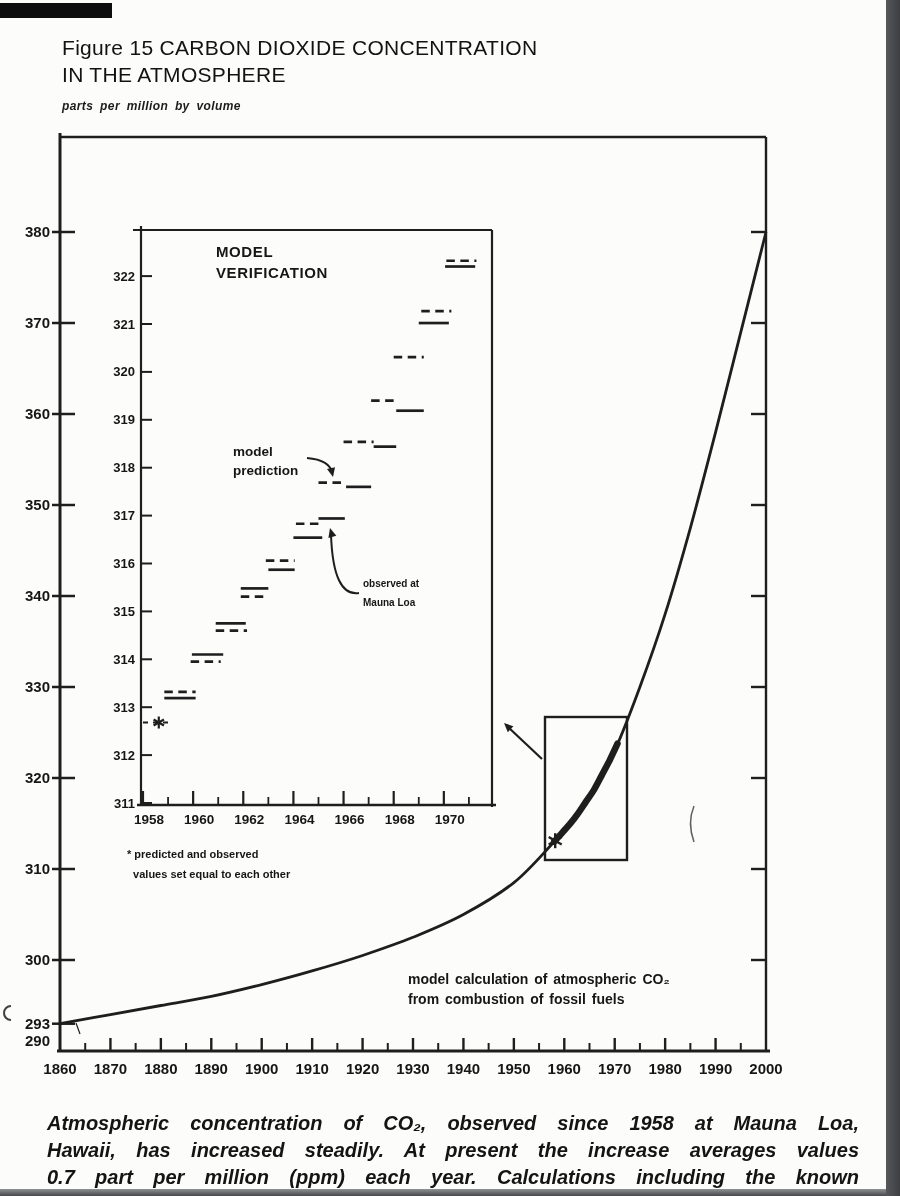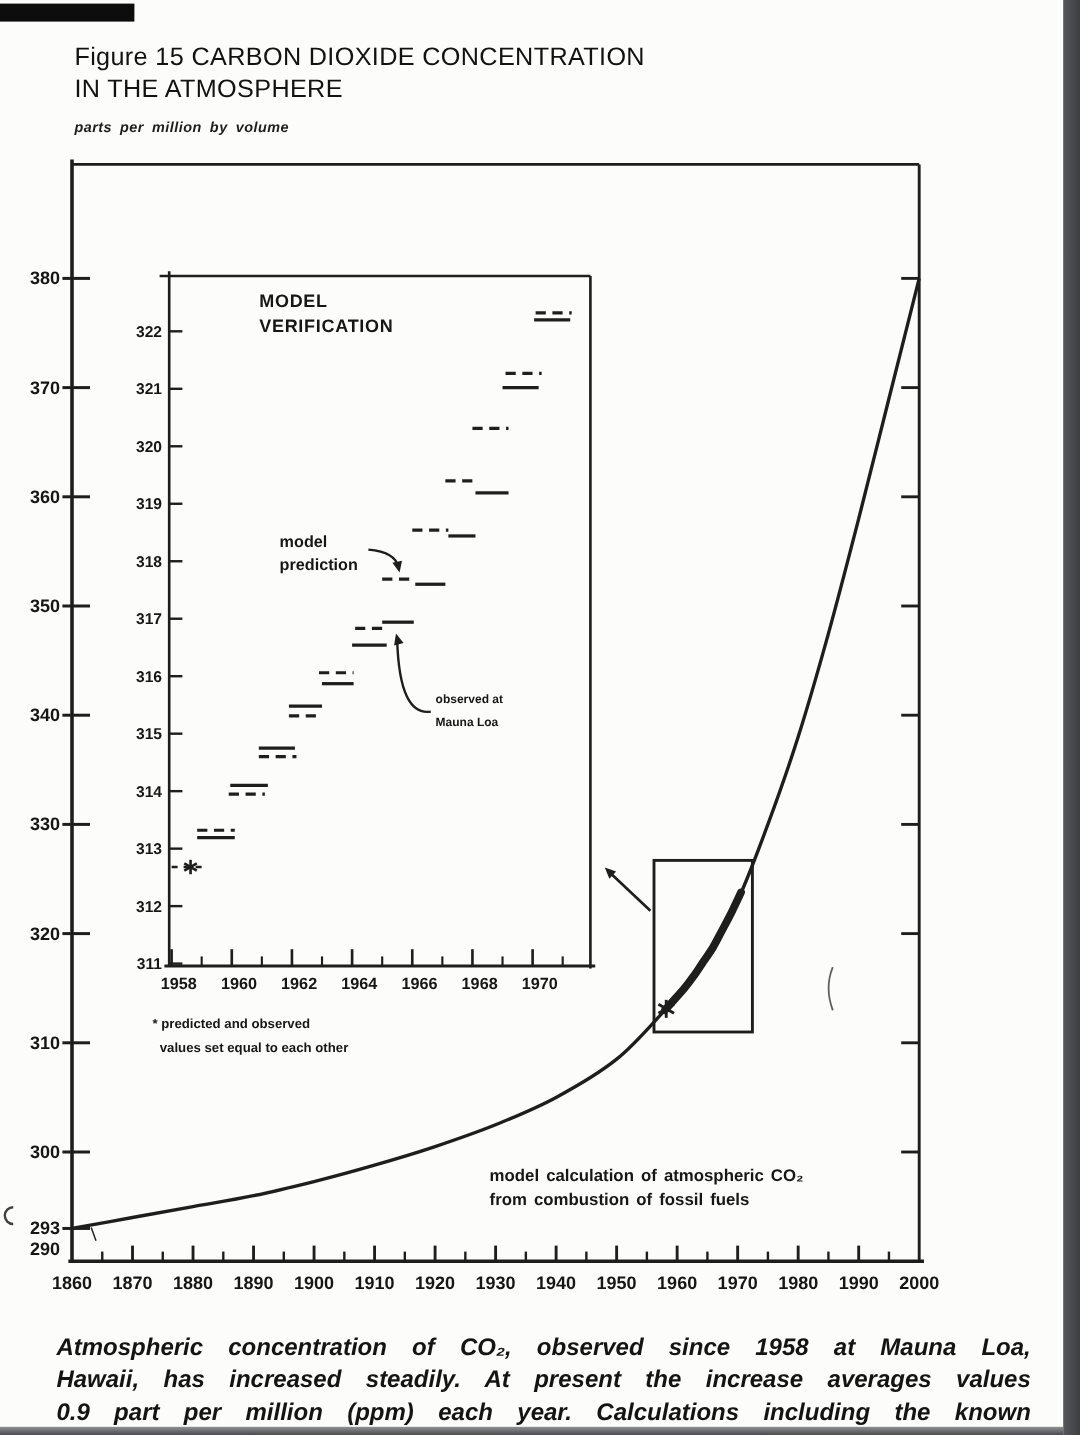--- a/index.html
+++ b/index.html
@@ -218,14 +218,14 @@
 prediction</div>
 <div class="abs" id="obs-label">observed at
 Mauna Loa</div>
 <div class="abs" id="footnote">* predicted and observed
   values set equal to each other</div>
 <div class="abs" id="annot">model calculation of atmospheric CO₂
 from combustion of fossil fuels</div>
 <div class="abs" id="caption">
   <div class="cap-line">Atmospheric concentration of CO₂, observed since 1958 at Mauna Loa,</div>
   <div class="cap-line">Hawaii, has increased steadily. At present the increase averages values</div>
-  <div class="cap-line">0.9 part per million (ppm) each year. Calculations including the known</div>
+  <div class="cap-line">0.7 part per million (ppm) each year. Calculations including the known</div>
 </div>
 
 </body></html>

